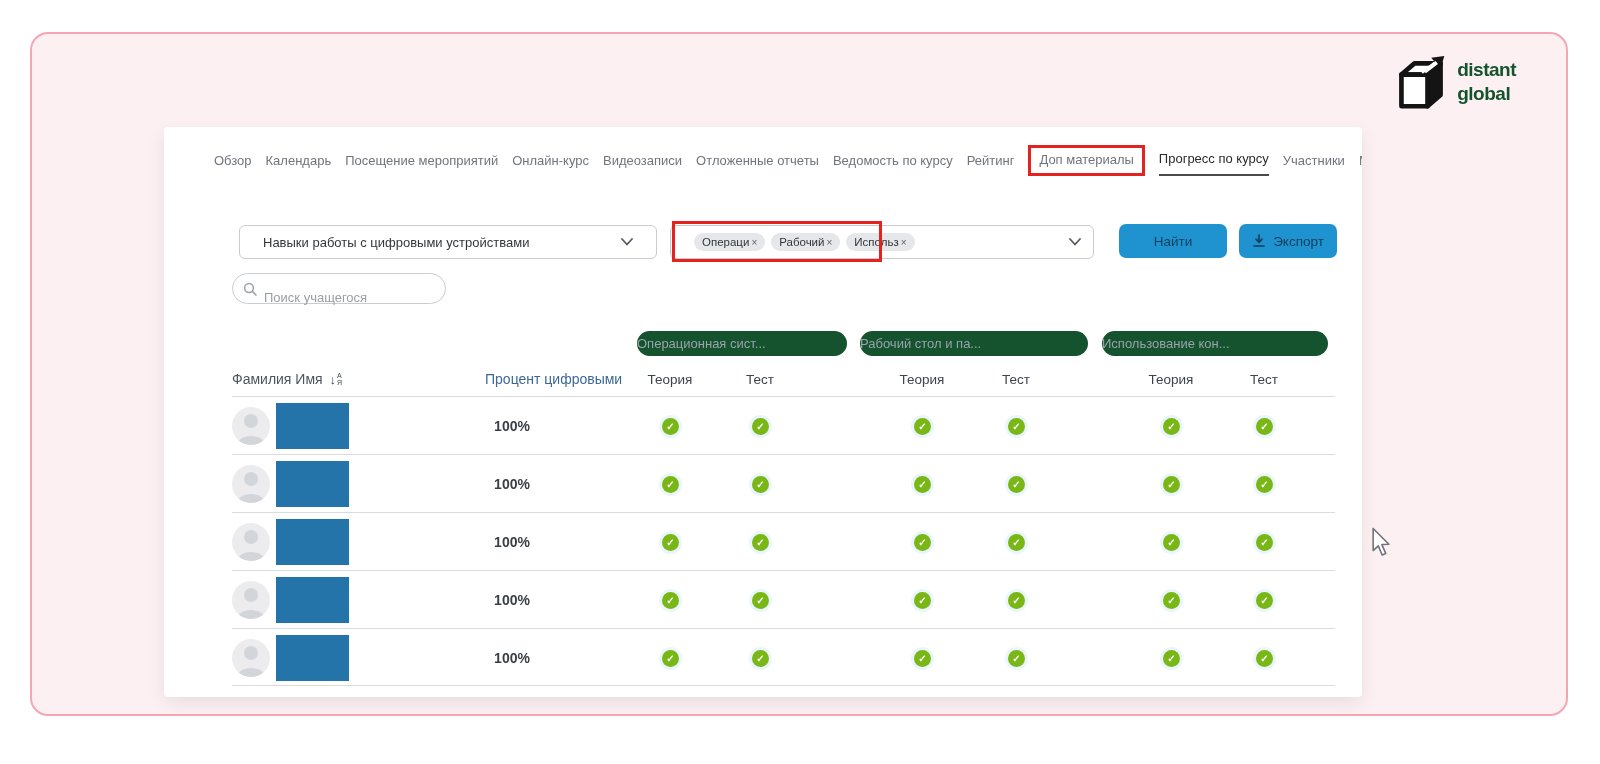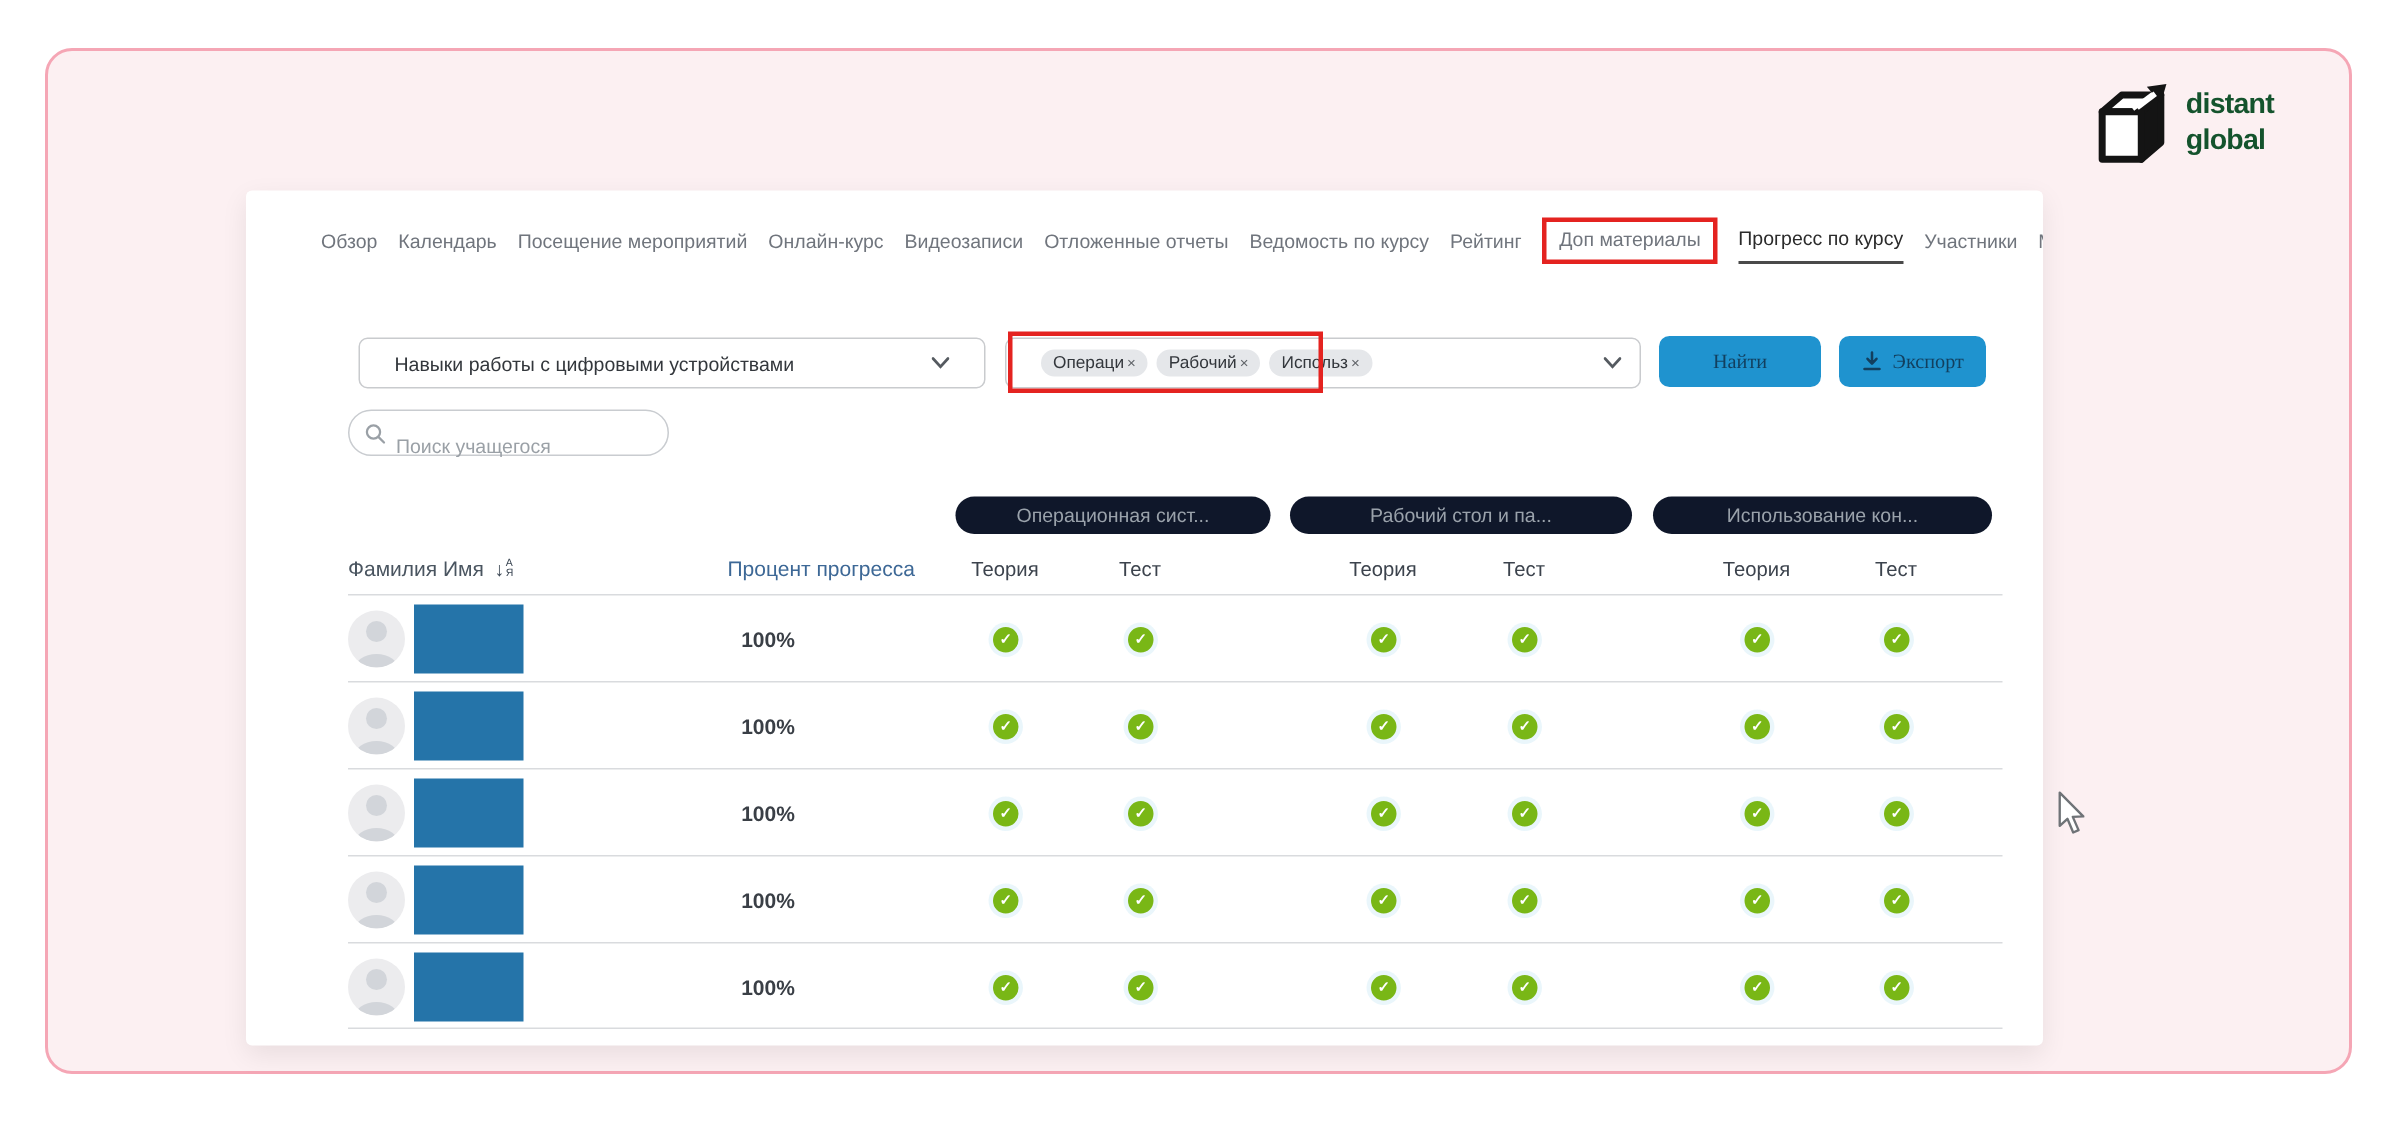--- a/index.html
+++ b/index.html
@@ -28,35 +28,35 @@
             display:flex; align-items:center; padding:0 23px; font-size:13px; color:#33373c; }
   .select1 { left:75px; top:98px; width:418px; justify-content:space-between; }
   .select2 { left:506px; top:98px; width:424px; gap:6px; }
   .select2 .chev { position:absolute; right:12px; }
   .tag { background:#e5e7ea; border-radius:10px; padding:3px 8px; font-size:11.5px; color:#33373c;
          display:inline-flex; align-items:center; gap:2px; }
   .tag .x { color:#5f6principal368; color:#5f6368; font-size:10px; cursor:pointer; }
   .redbox2 { position:absolute; left:508px; top:94px; width:210px; height:41px;
              border:3px solid #e42320; pointer-events:none; z-index:5; }
   .btn { position:absolute; top:97px; height:34px; background:#1f93cf; border:none; border-radius:7px;
-         color:#123f5e; font-size:13.5px; font-family:Liberation Serif, serif; cursor:pointer;
-         display:flex; align-items:center; justify-content:center; gap:7px; }
+         color:#123f5e; font-size:13.5px; font-family:Liberation Sans, sans-serif; cursor:pointer;
+         display:flex; align-items:center; justify-content:center; gap:7px;margin-left:13px; }
   .btn-find { left:942px; width:108px; }
   .btn-export { left:1062px; width:98px; }
 
   
   .search { position:absolute; left:68px; top:146px; width:214px; height:31px; border:1px solid #c9ccd0;
             border-radius:16px; display:flex; align-items:center; padding:0 10px; gap:7px; background:#fff; }
   .search input { border:none; outline:none; font-size:13px; color:#33373c; width:160px;
                   font-family:"Liberation Sans",sans-serif; background:transparent;margin-top:17px; }
   .search input::placeholder { color:#9aa0a6; }
 
   
-  .gpill { position:absolute; top:204px; height:25px; line-height:25px; background:#0f172a; border-radius:13px;
-           text-align:center; font-size:13px; color:#9aa2ab; overflow:hidden; }
+  .gpill { position:absolute; top:204px; height:25px; line-height:25px; background:#14532d; border-radius:13px;
+           text-align:left; font-size:13px; color:#9aa2ab; overflow:hidden; }
   .gp1 { left:473px; width:210px; } .gp2 { left:696px; width:228px; } .gp3 { left:938px; width:226px; }
 
   
   .h-name { position:absolute; left:68px; top:244px; font-size:14px; color:#4a5560;
             display:flex; align-items:center; gap:7px; }
   .sorter { display:inline-flex; align-items:center; cursor:pointer; color:#3c4754; }
   .sorter .arr { font-size:13px; }
   .sorter .az { display:inline-flex; flex-direction:column; font-size:7px; line-height:7px; margin-left:1px; }
   .h-prog { position:absolute; left:321px; top:244px; font-size:14px; color:#3d6896; }
   .subh { position:absolute; top:245px; transform:translateX(-50%); font-size:13.5px; color:#3c434d; }
@@ -165,21 +165,21 @@
     <div class="h-name">
       <span>Фамилия Имя</span>
       <span class="sorter">
         <span class="arr">↓</span>
         <span class="az">
           <span>А</span>
           <span>Я</span>
         </span>
       </span>
     </div>
-    <div class="h-prog">Процент прогресса</div>
+    <div class="h-prog">Процент цифровыми</div>
 
     <span class="subh sc1">Теория</span>
     <span class="subh sc2">Тест</span>
     <span class="subh sc3">Теория</span>
     <span class="subh sc4">Тест</span>
     <span class="subh sc5">Теория</span>
     <span class="subh sc6">Тест</span>
 
     <div class="rows">
 

